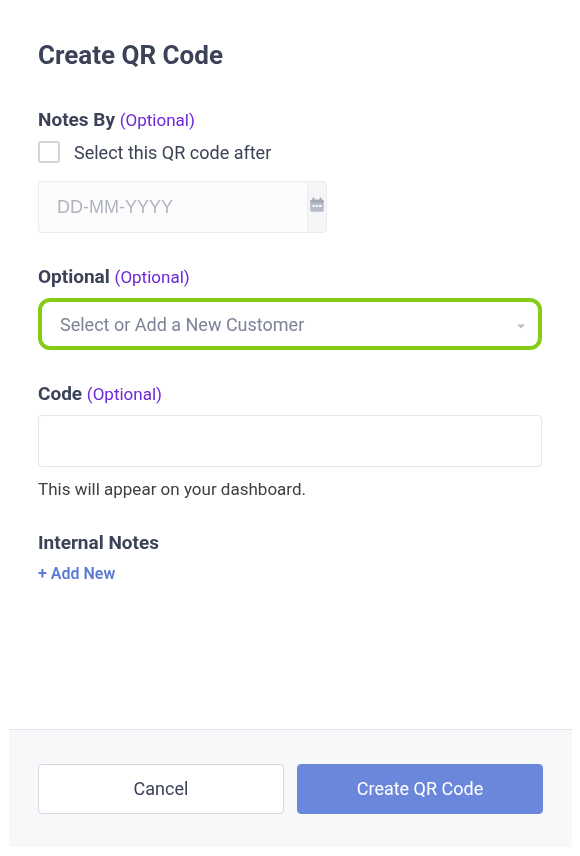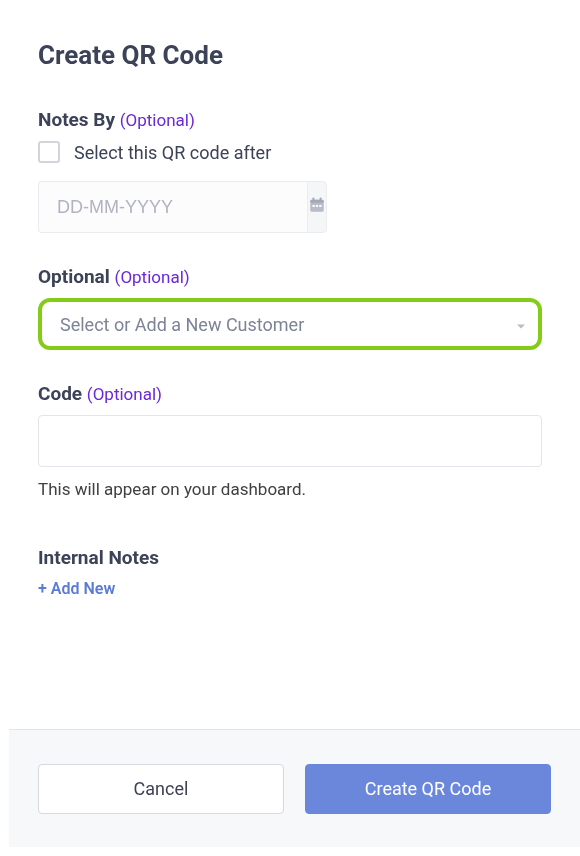--- a/index.html
+++ b/index.html
@@ -124,35 +124,35 @@
     }
     .helper-text {
       font-size: 17px;
       color: #404040;
       margin-top: 12px;
     }
     .section-title {
       font-size: 19px;
       font-weight: 700;
       color: #3c4257;
-      margin-top: 47px;
+      margin-top: 32px;
       margin-bottom: 10px;
     }
     .add-new-link {
       font-size: 16px;
       font-weight: 600;
       color: #5b7bd6;
       cursor: pointer;
       display: inline-block;
     }
     .footer {
       position: absolute;
       bottom: 9px;
       left: 9px;
-      right: 0;
+      right: 8px;
       height: 118px;
       border-top: 1px solid #e3e5ea;
       background: #f7f8fa;
       display: flex;
       align-items: center;
       justify-content: space-between;
       padding: 0 29px;
     }
     .btn {
       height: 50px;

